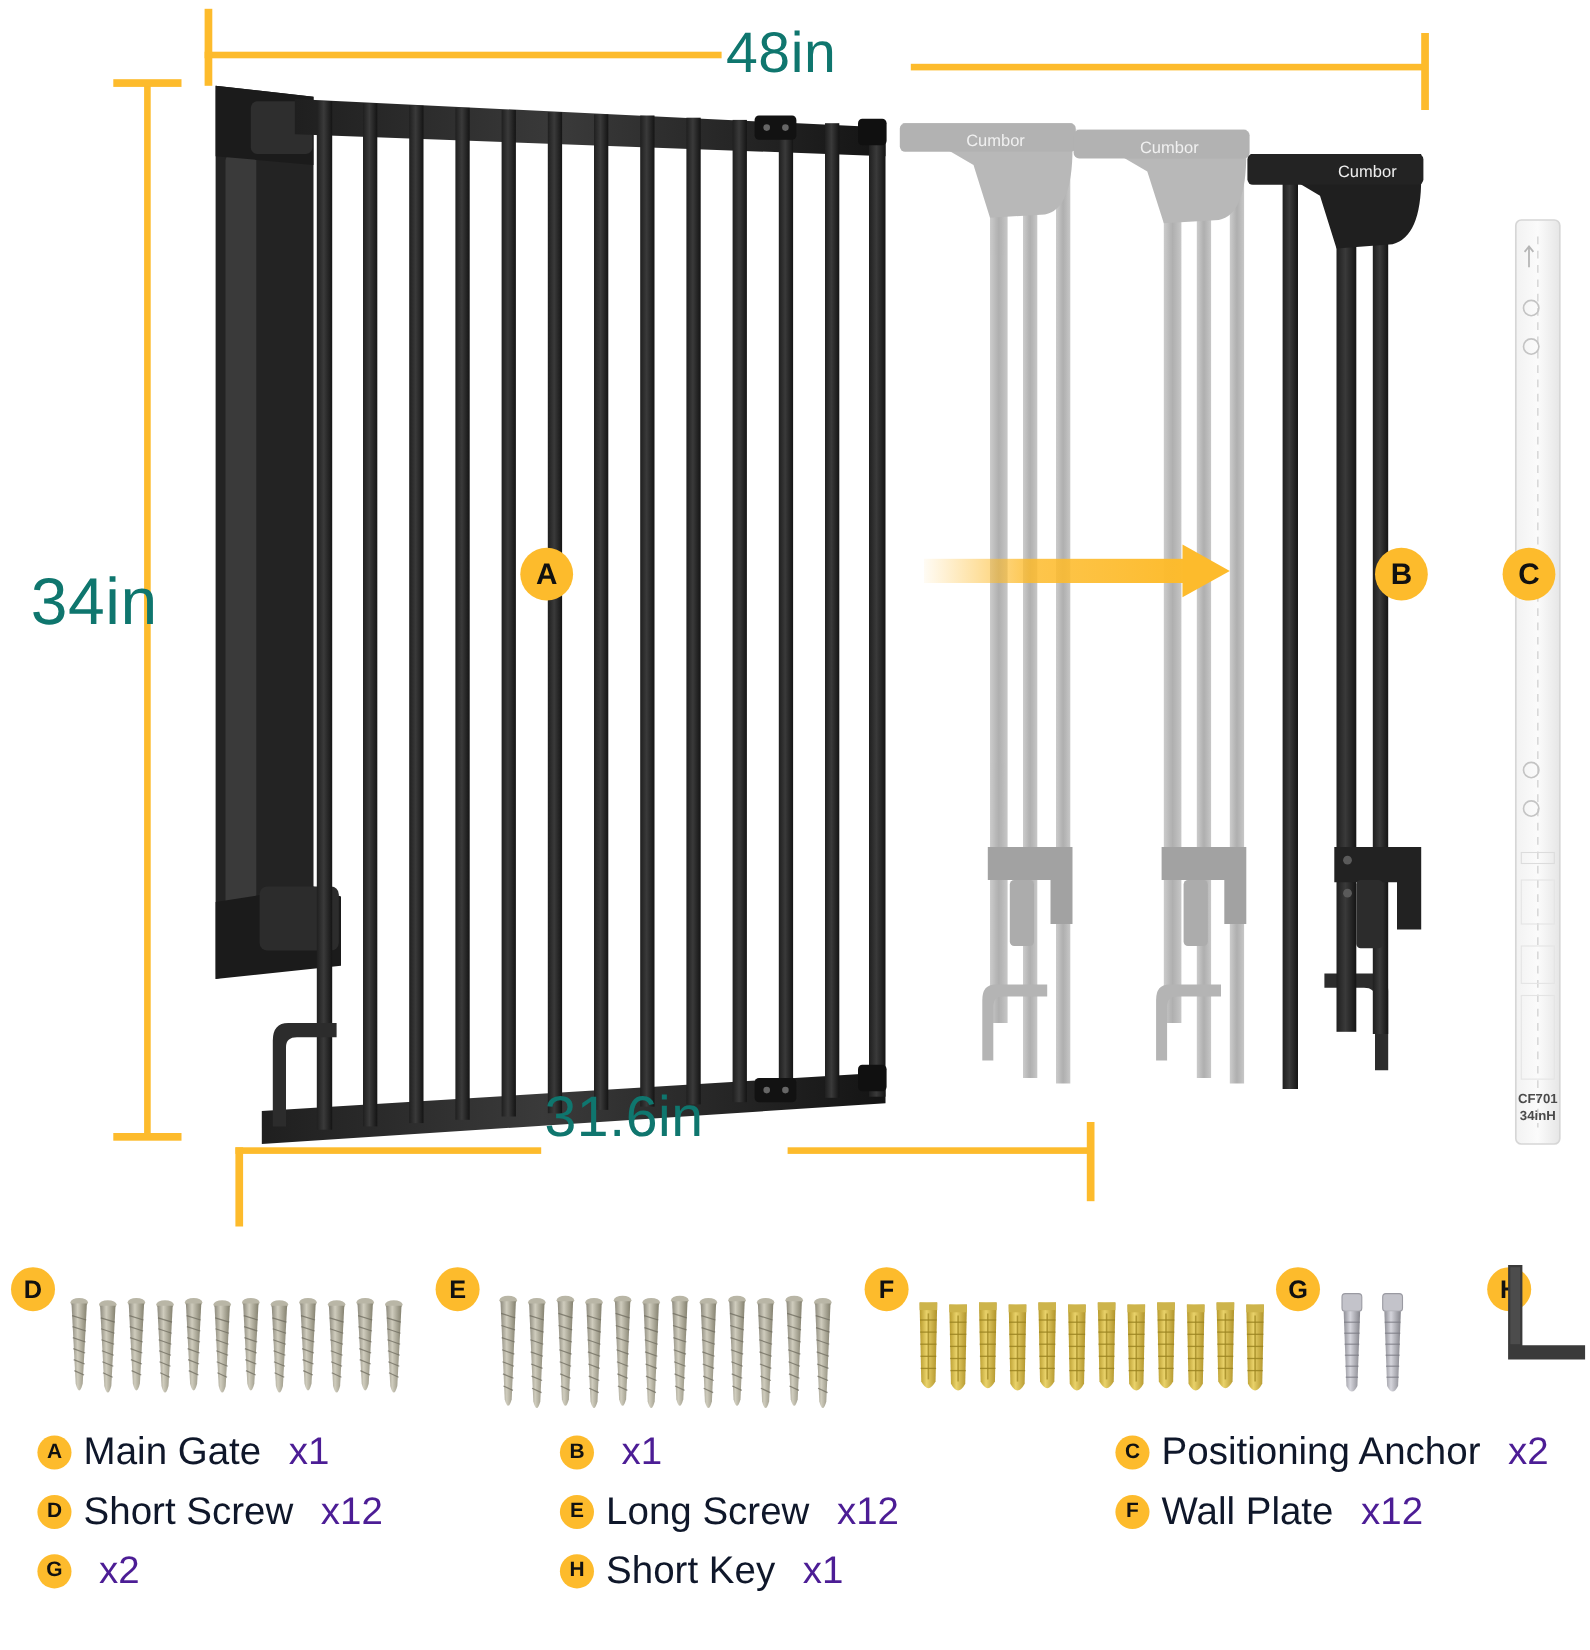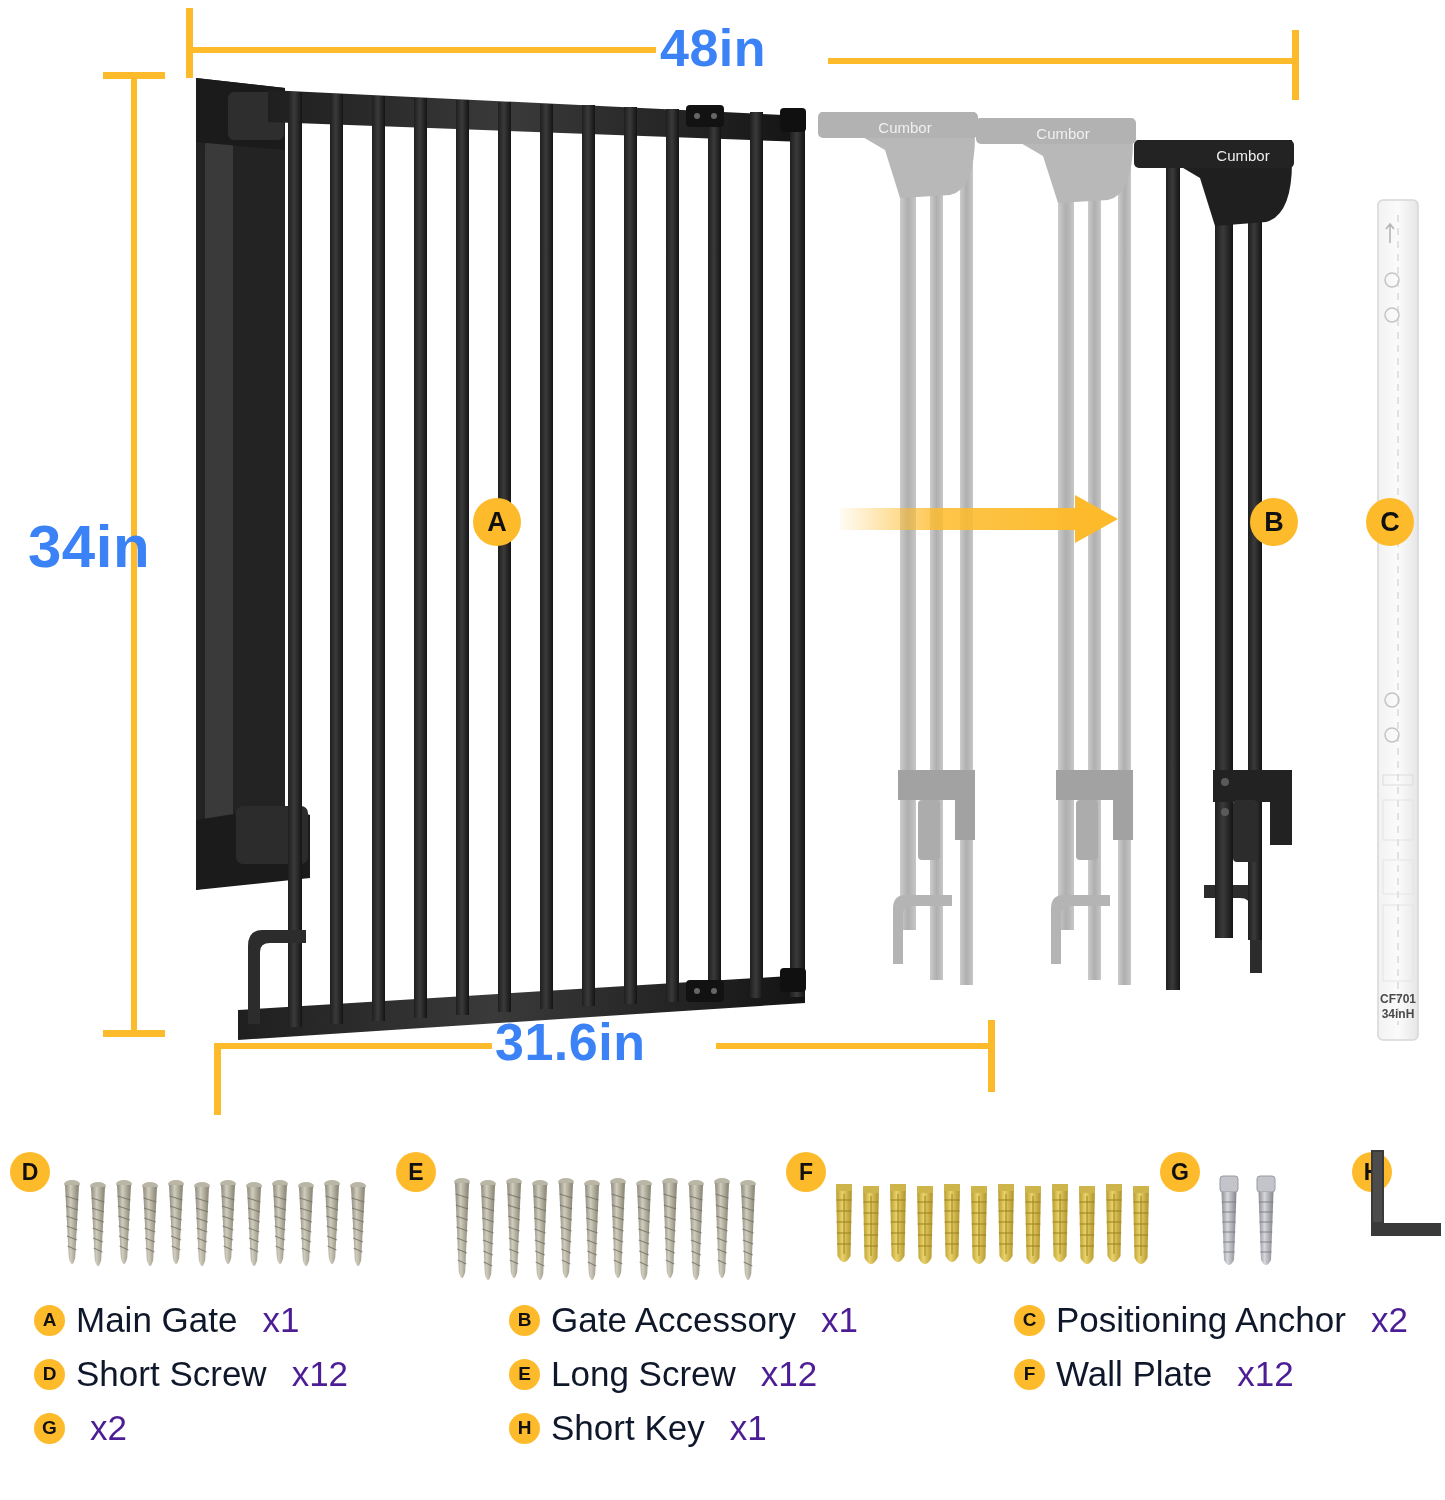--- a/index.html
+++ b/index.html
@@ -12,28 +12,28 @@
     position: relative;
     width: 1445px;
     height: 1500px;
     background: #ffffff;
     overflow: hidden;
   }
 
   
   .dim-label {
     position: absolute;
-    color: #3b82f6;
-    font-weight: bold;
+    color: #0f766e;
+    font-weight: normal;
     letter-spacing: 0.5px;
     white-space: nowrap;
   }
   #dim-width-label { top: 18px; left: 660px; font-size: 52px; }
   #dim-height-label { top: 512px; left: 28px; font-size: 60px; }
-  #dim-inner-label { top: 1012px; left: 495px; font-size: 52px; }
+  #dim-inner-label { top: 986px; left: 495px; font-size: 52px; }
 
   .dim-line { position: absolute; background: #FDBB2C; }
   .dim-tick { position: absolute; background: #FDBB2C; }
 
   
   #dim-top-line-l { top: 47px; left: 186px; width: 470px; height: 6px; }
   #dim-top-line-r { top: 58px; left: 828px; width: 470px; height: 6px; }
   #dim-top-tick-l { top: 8px; left: 186px; width: 7px; height: 70px; }
   #dim-top-tick-r { top: 30px; left: 1292px; width: 7px; height: 70px; }
 
@@ -408,21 +408,20 @@
   <div id="legend">
 
     <div class="legend-row">
       <div class="legend-item col1">
         <span class="legend-badge">A</span>
         <span class="legend-name">Main Gate</span>
         <span class="legend-qty">x1</span>
       </div>
       <div class="legend-item col2">
         <span class="legend-badge">B</span>
-        <span class="legend-name">Gate Accessory</span>
         <span class="legend-qty">x1</span>
       </div>
       <div class="legend-item col3">
         <span class="legend-badge">C</span>
         <span class="legend-name">Positioning Anchor</span>
         <span class="legend-qty">x2</span>
       </div>
     </div>
 
     <div class="legend-row">

